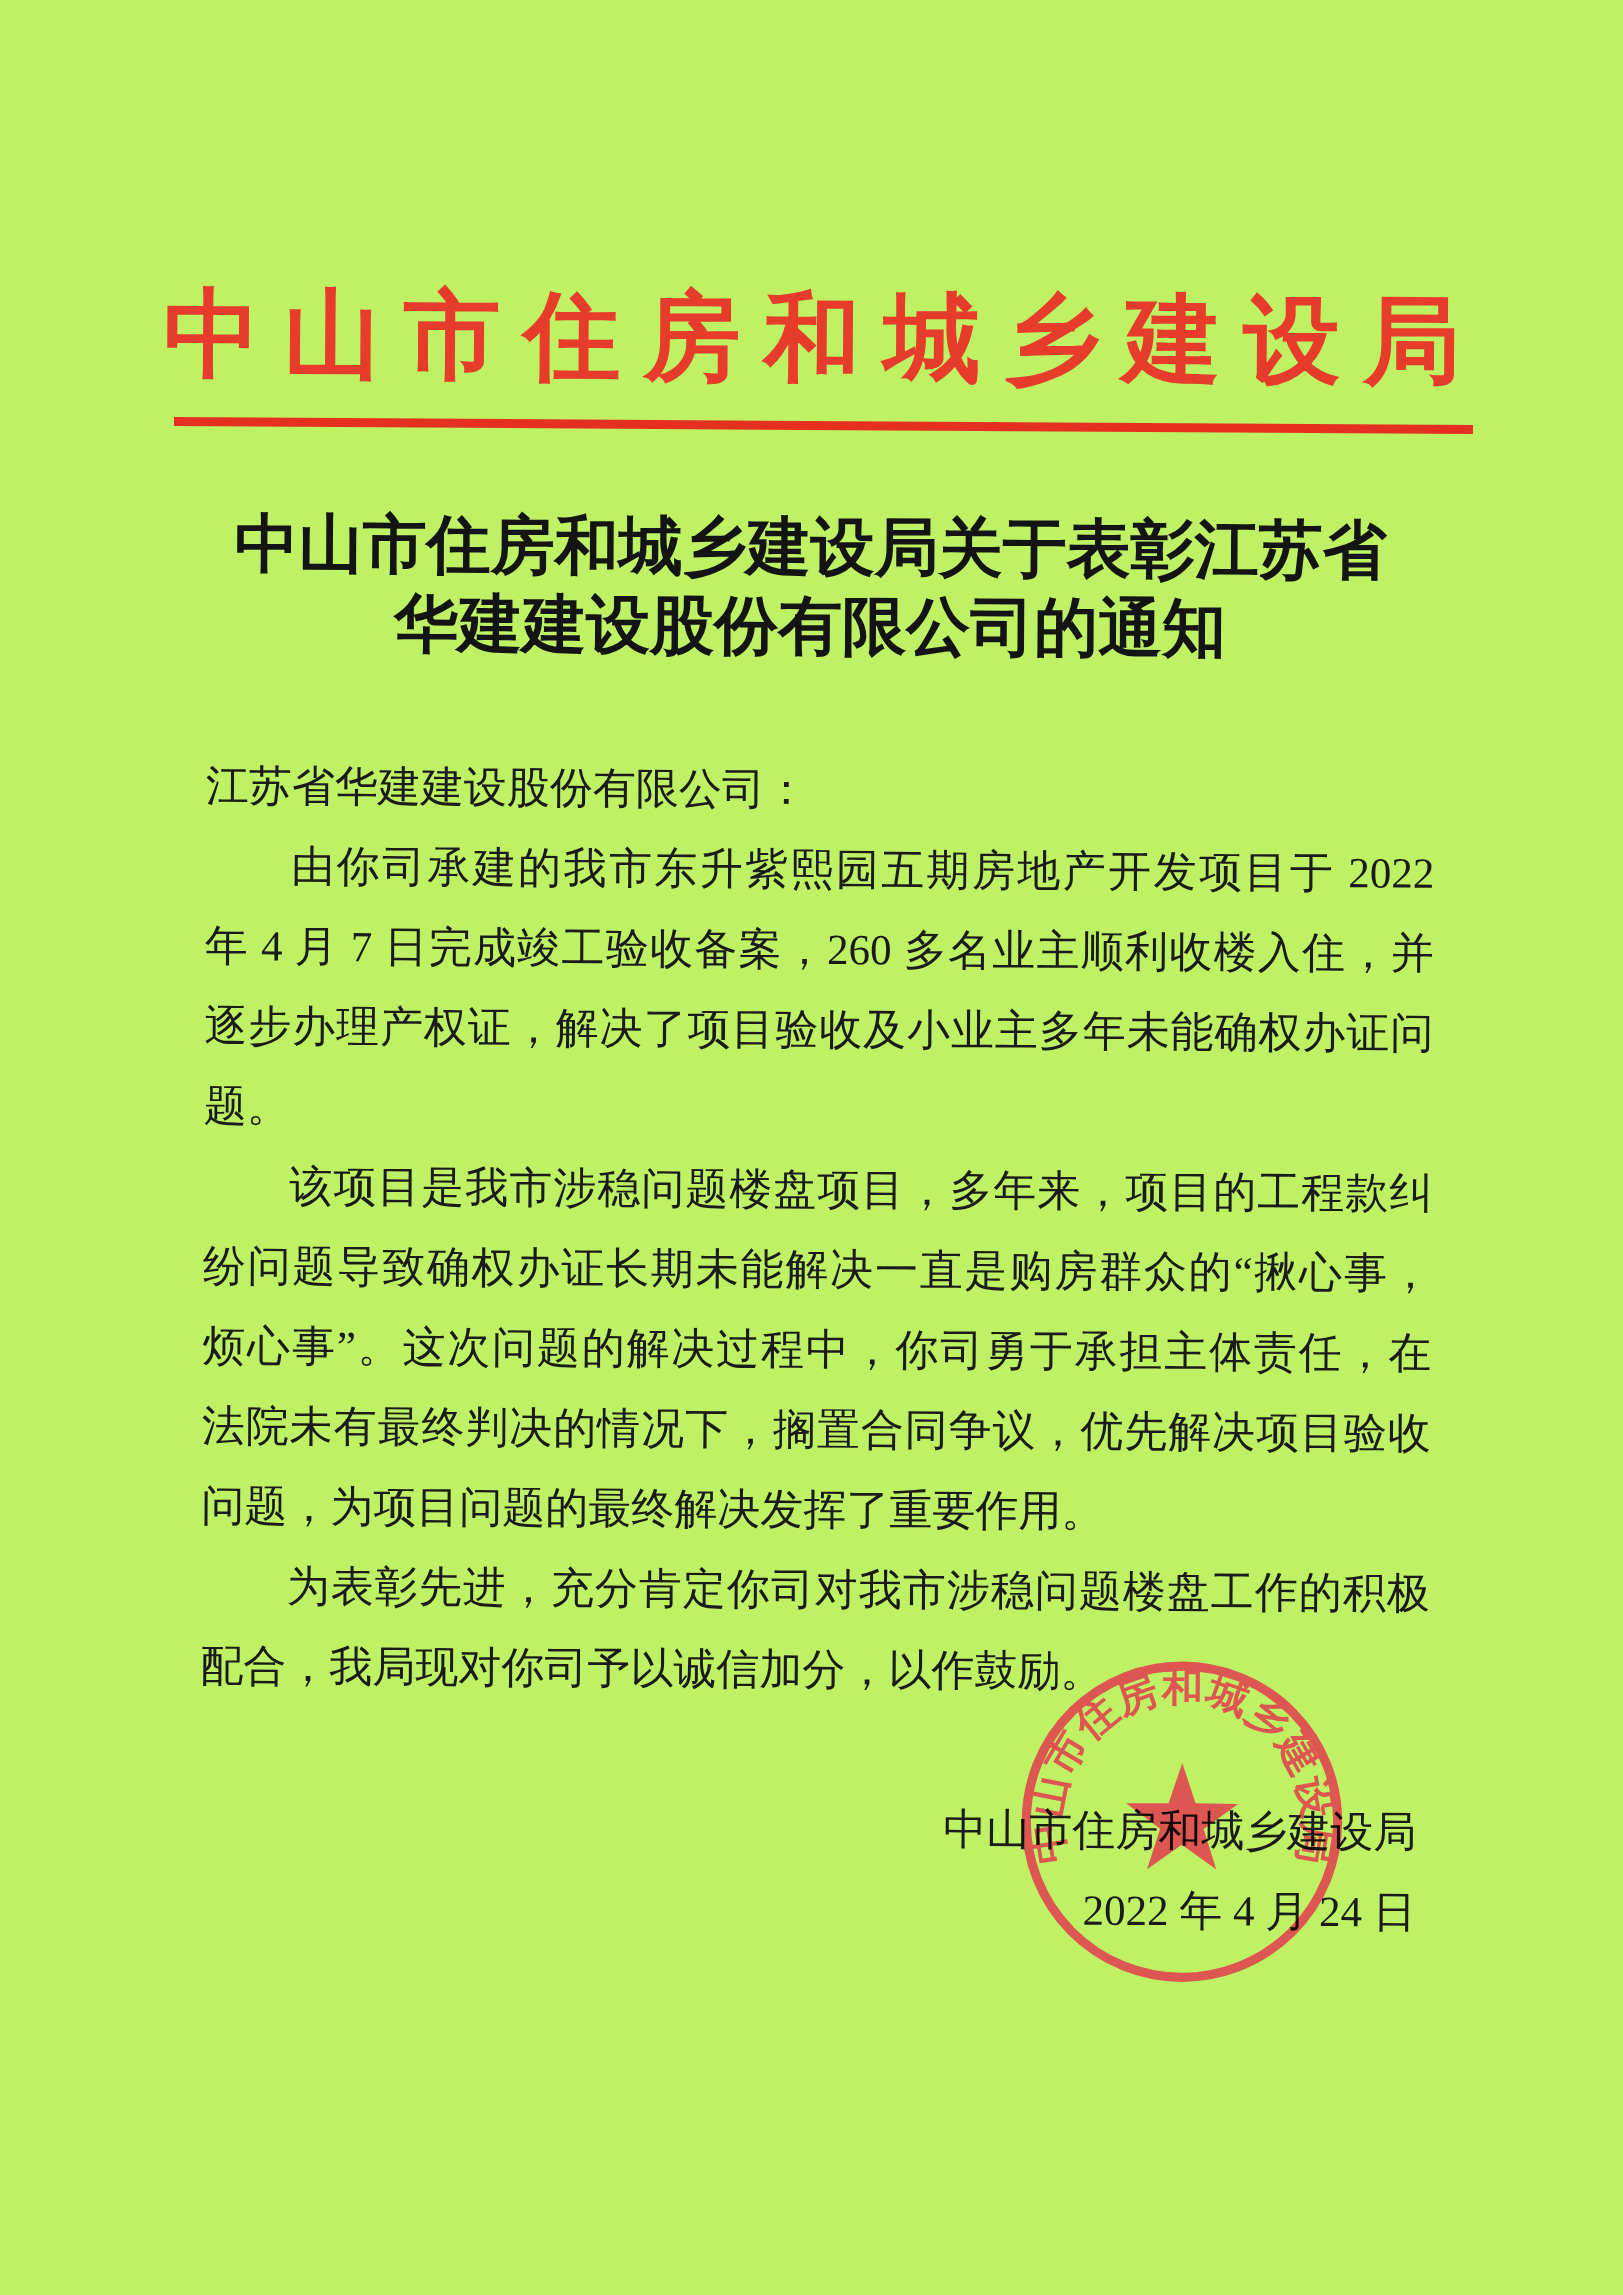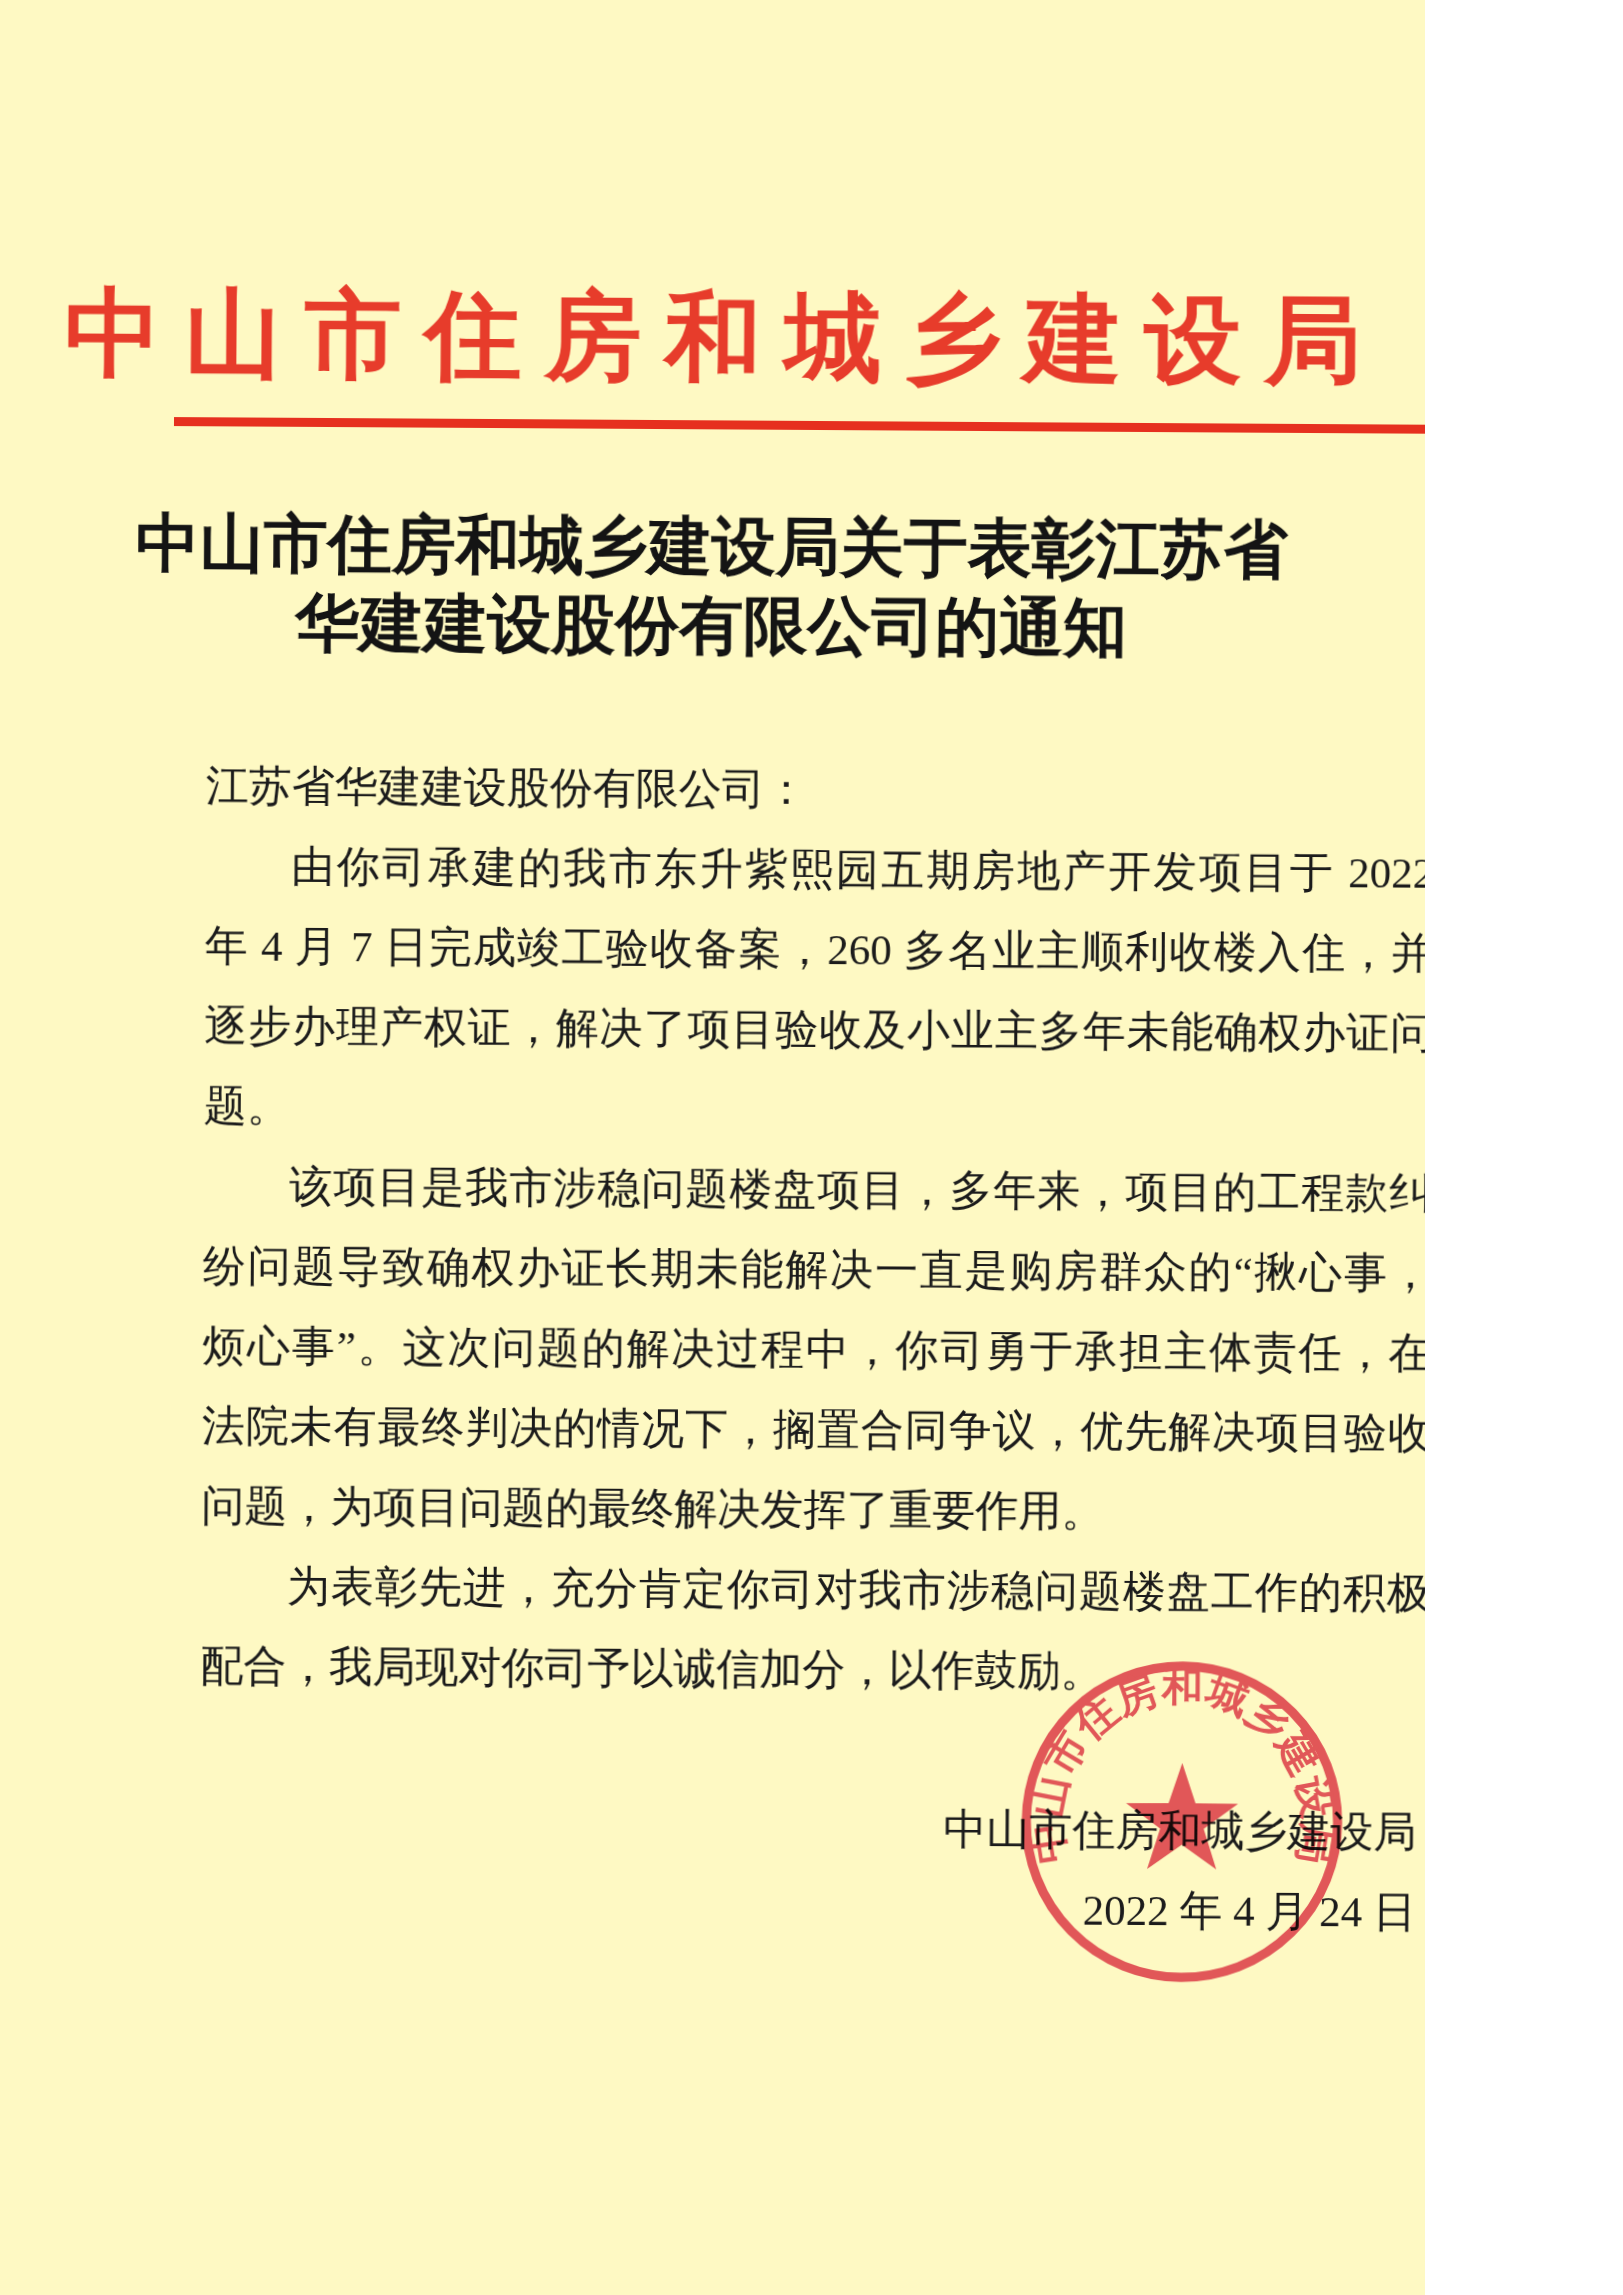--- a/index.html
+++ b/index.html
@@ -4,26 +4,25 @@
 <style>
   :root{
     --masthead-red:#e73c2b;
     --rule-red:#e6301f;
     --ink:#1b1b1b;
     --seal-red:#df4a4f;
   }
   html,body{margin:0;padding:0;background:#ffffff;}
   .page{
     position:relative;
-    width:1384px;height:2295px;
-    background:#fef9c3;
+    width:1623px;height:2295px;
+    background:#bef264;
     overflow:hidden;
     font-family:"Liberation Serif","DejaVu Serif",serif;
     color:var(--ink);
-    padding-left:41px;
   }
   
   .sheet{
     position:absolute;inset:0;
     transform:rotate(0.35deg);
     transform-origin:0px 419px;
   }
   .masthead{
     position:absolute;left:0;top:285px;width:100%;
     text-align:center;white-space:nowrap;

